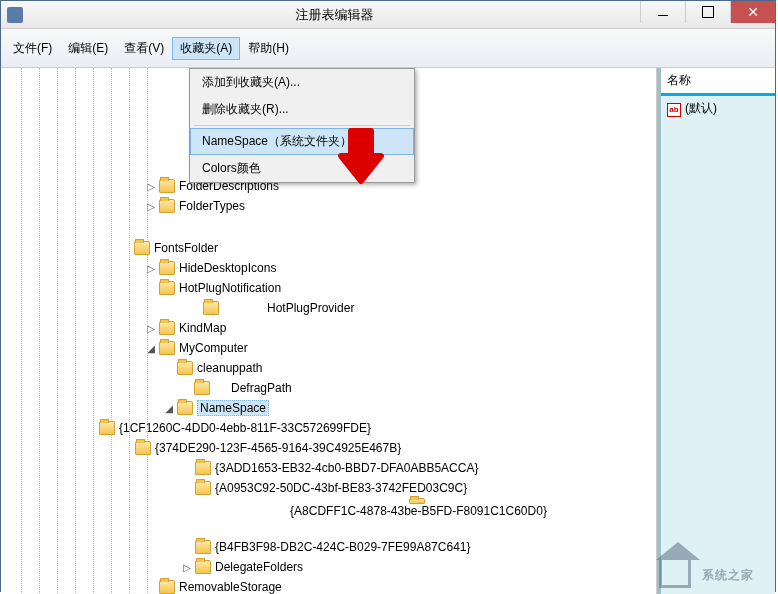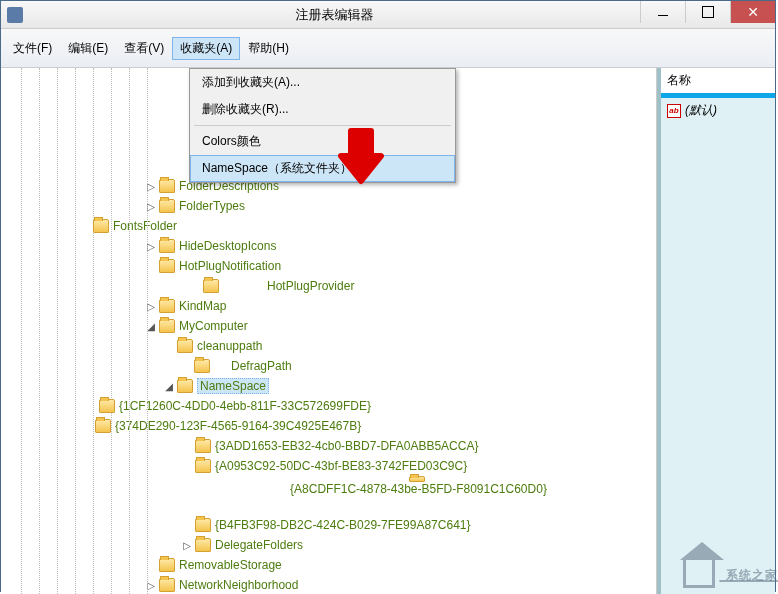--- a/index.html
+++ b/index.html
@@ -13,35 +13,35 @@
 .winbtn.min::before { content:""; width:10px; height:1px; background:#000; margin-top:6px; }
 .winbtn.max::before { content:""; width:10px; height:10px; border:1px solid #000; }
 .winbtn.close { background:#c75050; color:#fff; font-size:14px; }
 .winbtn.close::before { content:"✕"; }
 .menubar { height: 39px; background: linear-gradient(#f8f8f8,#eaeef4); display:flex; align-items:center; border-bottom:1px solid #ccc; padding-left:4px; }
 .menuitem { padding: 3px 8px; cursor: default; }
 .menuitem.active { background:#cde6f7; border:1px solid #7eb4ea; padding:2px 7px; }
 .content { display:flex; height: calc(100% - 50px); }
 .tree { flex: 1; background:#fff; overflow: auto; border-right:1px solid #ccc; position:relative; padding-top:2px; }
 .rightcol { width: 118px; background:#dff1f5; border-left:4px solid #a0c0c8; display:flex; flex-direction:column; }
-.righthdr { background:#fff; border-bottom:5px solid #0ea5e9; padding:4px 6px; font-size:12px; color:#000; }
-.rightitem { display:flex; align-items:center; padding:4px 6px; background:#dff1f5;font-style:italic; }
+.righthdr { background:#fff; border-bottom:3px solid #0ea5e9; padding:4px 6px; font-size:12px; color:#000; }
+.rightitem { display:flex; align-items:flex-end; padding:4px 6px; background:#dff1f5; }
 .ab { display:inline-block; width:14px; height:14px; background:#fff; border:1px solid #c00; color:#c00; font-size:8px; line-height:12px; text-align:center; margin-right:4px; font-weight:bold; }
 .node { display:flex; align-items:center; height:20px; white-space:nowrap; }
 .tg { width:12px; text-align:center; color:#555; font-size:10px; cursor:default; margin-right:2px;}
 .fold { width:16px; height:14px; background:linear-gradient(#ffe9a8,#f4c44e); border-radius:2px 2px 1px 1px; border:1px solid #d4a030; margin-right:4px; position:relative;}
 .fold::before { content:""; position:absolute; top:-3px; left:0; width:7px; height:3px; background:#f4c44e; border-radius:1px 1px 0 0; border:1px solid #d4a030; border-bottom:none;}
-.lbl { color:#4d7c0f; }
+.lbl { color:#000000; }
 .lbl.sel { background:#cde6f7; border:1px dotted #7eb4ea; padding:0 2px; }
-.dropdown { position:absolute; top:0; left:188px; width:267px; background:#f0f0f0; border:1px solid #999; box-shadow:2px 2px 4px rgba(0,0,0,0.3); z-index:10; }
+.dropdown { position:absolute; top:0; left:188px; width:226px; background:#f0f0f0; border:1px solid #999; box-shadow:2px 2px 4px rgba(0,0,0,0.3); z-index:10; }
 .dditem { padding:5px 12px; cursor:default; }
 .dditem.hl { background:#cde6f7; border:1px solid #7eb4ea; padding:4px 11px; }
 .ddsep { height:1px; background:#ccc; margin:2px 4px; }
 .arrow { position:absolute; top:58px; left:320px; z-index:11; }
-.watermark { position:absolute; bottom:6px; right:0; color:rgba(80,100,120,0.5); font-size:20px; font-weight:bold; letter-spacing:1px; z-index:5; pointer-events:none;text-decoration:underline; }
+.watermark { position:absolute; bottom:6px; right:24px; color:rgba(80,100,120,0.5); font-size:20px; font-weight:bold; letter-spacing:1px; z-index:5; pointer-events:none; }
 .houseicon { display:inline-block; width:32px; height:28px; border:3px solid rgba(80,100,120,0.5); border-top:none; position:relative; vertical-align:middle; margin-right:4px; }
 .houseicon::before { content:""; position:absolute; top:-18px; left:-6px; width:0; height:0; border-left:22px solid transparent; border-right:22px solid transparent; border-bottom:18px solid rgba(80,100,120,0.5);}
 .guides { position:absolute; left:20px; top:0; bottom:0; width:160px; pointer-events:none; }
 .guides span { position:absolute; top:0; bottom:0; width:1px; border-left:1px dotted #bbb; }
 </style>
 </head>
 <body>
 
 <div class="window">
   <div class="titlebar">
@@ -72,41 +72,41 @@
           <span style="left:72px"></span>
           <span style="left:90px"></span>
         <span style="left:108px"></span>
           <span style="left:126px"></span>
       </div>
 
       <div class="dropdown">
         <div class="dditem">添加到收藏夹(A)...</div>
         <div class="dditem">删除收藏夹(R)...</div>
         <div class="ddsep"></div>
+        <div class="dditem hl">NameSpace（系统文件夹）</div>
         <div class="dditem">Colors颜色</div>
-        <div class="dditem hl">NameSpace（系统文件夹）</div>
       </div>
 
       <svg class="arrow" width="80" height="80">
         <path d="M40 5 L40 40 M20 30 L40 55 L60 30 L50 30 L50 5 L30 5 L30 30 Z" fill="#d00" stroke="#d00" stroke-width="6" stroke-linejoin="round"></path>
       </svg>
 
       <div style="height:106px"></div>
 
     <div class="node" style="padding-left: 144px;">
           <span class="tg">▷</span>
           <span class="fold"></span>
           <span class="lbl">FolderDescriptions</span>
         </div>
         <div class="node" style="padding-left: 144px;">
           <span class="tg">▷</span>
           <span class="fold"></span>
           <span class="lbl">FolderTypes</span>
         </div>
-        <div class="node" style="padding-left: 78px;">
+        <div class="node" style="padding-left: 119px; margin-top: 22px;">
           <span class="tg"></span>
           <span class="fold"></span>
           <span class="lbl">FontsFolder</span>
         </div>
         <div class="node" style="padding-left: 144px;">
           <span class="tg">▷</span>
           <span class="fold"></span>
           <span class="lbl">HideDesktopIcons</span>
         </div>
         <div class="node" style="padding-left: 144px;">
@@ -142,21 +142,21 @@
         <div class="node" style="padding-left: 162px;">
           <span class="tg">◢</span>
           <span class="fold"></span>
           <span class="lbl sel">NameSpace</span>
         </div>
         <div class="node" style="padding-left: 84px;">
           <span class="tg"></span>
           <span class="fold"></span>
           <span class="lbl">{1CF1260C-4DD0-4ebb-811F-33C572699FDE}</span>
         </div>
-        <div class="node" style="padding-left: 80px;">
+        <div class="node" style="padding-left: 120px;">
           <span class="tg"></span>
           <span class="fold"></span>
           <span class="lbl">{374DE290-123F-4565-9164-39C4925E467B}</span>
         </div>
         <div class="node" style="padding-left: 180px;">
           <span class="tg"></span>
           <span class="fold"></span>
           <span class="lbl">{3ADD1653-EB32-4cb0-BBD7-DFA0ABB5ACCA}</span>
         </div>
         <div class="node" style="padding-left: 180px;">

